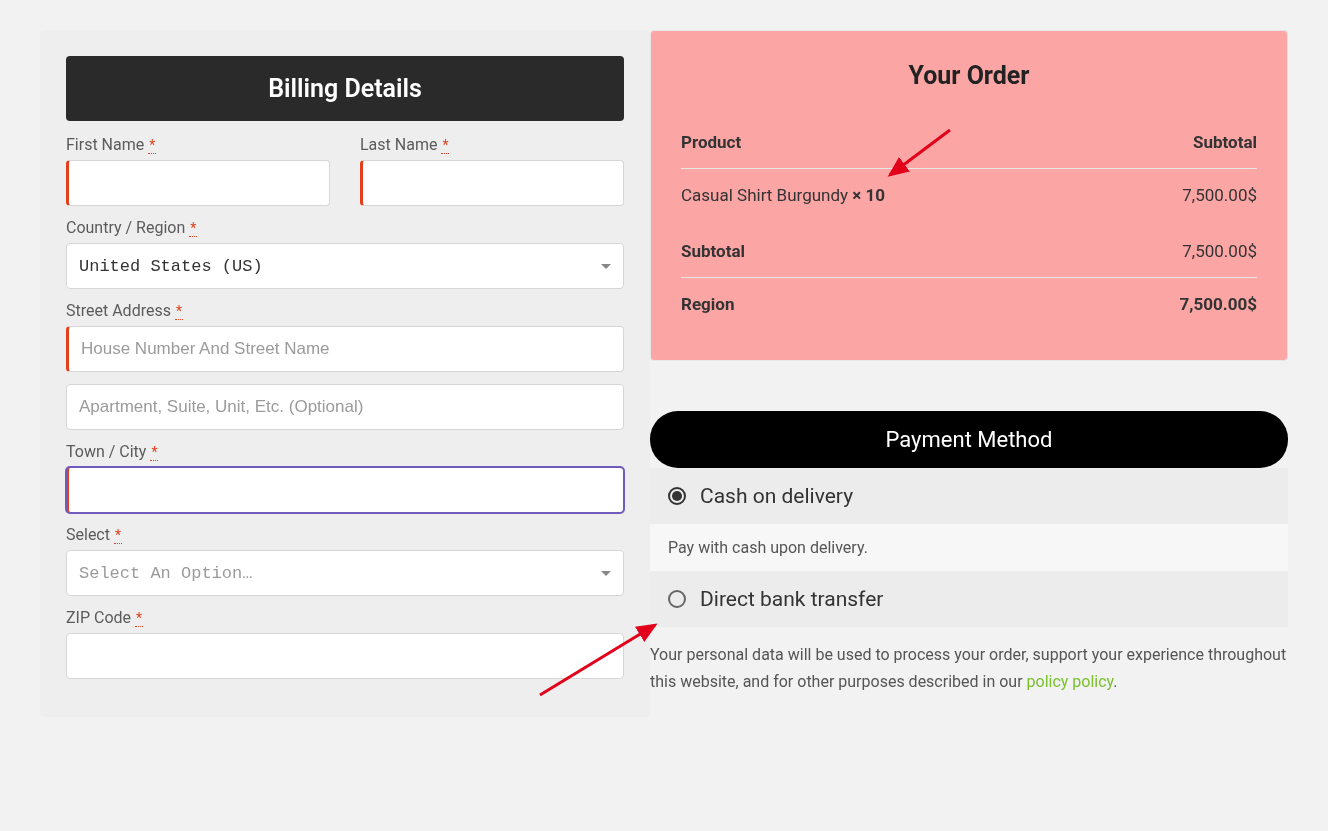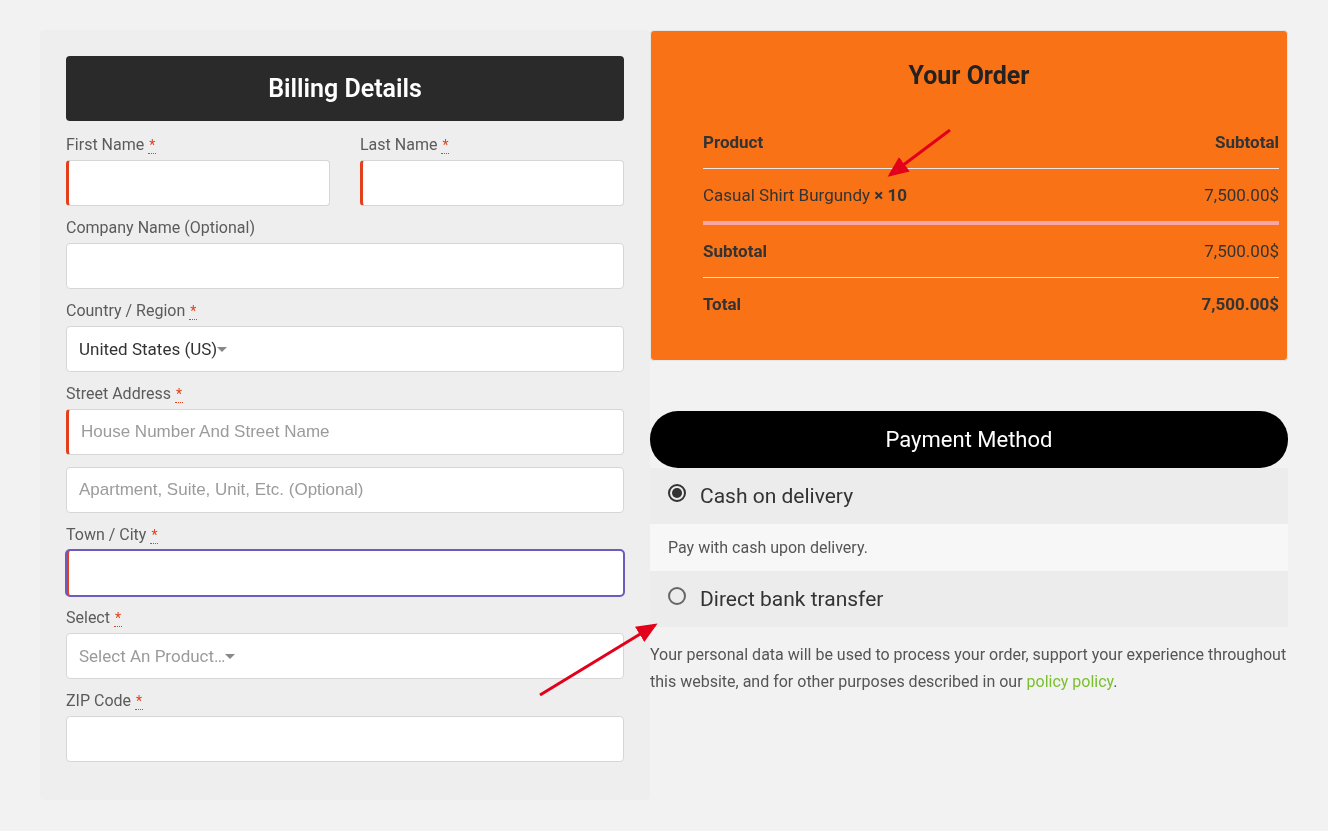--- a/index.html
+++ b/index.html
@@ -59,46 +59,47 @@
   }
   .text-input.error { border-left: 3px solid #e2401c; }
   .text-input:focus, .text-input.focused {
     outline: 2px solid #6f5bbd;
     outline-offset: -1px;
   }
   .text-input::placeholder { color: #9b9b9b; }
   .select-input {
     display: flex;
     align-items: center;
-    justify-content: flex-start;
+    justify-content: space-between;
     cursor: pointer;
     color: #333;
+    font-family: Liberation Mono, monospace;
   }
   .select-input .placeholder { color: #9b9b9b; }
   .chevron {
     width: 0; height: 0;
     border-left: 5px solid transparent;
     border-right: 5px solid transparent;
     border-top: 5px solid #888;
   }
 
   .order-panel {
-    background: #f97316;
+    background: #fca5a5;
     border: 1px solid #e6e6e6;
     border-radius: 4px;
     padding: 30px;
   }
   .order-title {
     text-align: center;
     font-size: 25px;
     font-weight: 700;
     color: #222;
     margin-bottom: 26px;
   }
-  .order-table { width: 100%; border-collapse: collapse; margin-left: 22px; }
+  .order-table { width: 100%; border-collapse: collapse; }
   .order-table th, .order-table td {
     padding: 16px 0;
     font-size: 17px;
   }
   .order-table thead th {
     font-weight: 700;
     text-align: left;
     border-bottom: 1px solid #e6e6e6;
   }
   .order-table thead th:last-child { text-align: right; }
@@ -119,21 +120,21 @@
     font-size: 22px;
     font-weight: 400;
     padding: 16px;
     margin-top: 50px;
     border-radius: 28px;
   }
   .payment-option {
     background: #ececec;
     padding: 16px 18px;
     display: flex;
-    align-items: flex-start;
+    align-items: center;
     gap: 14px;
     font-size: 21px;
     color: #333;
     cursor: pointer;
   }
   .radio {
     width: 18px; height: 18px;
     border: 2px solid #333;
     border-radius: 50%;
     position: relative;
@@ -182,24 +183,20 @@
         <div class="form-group">
           <label class="form-label"><span>First Name</span> <span class="required">*</span></label>
           <input type="text" class="text-input error" style="">
         </div>
         <div class="form-group">
           <label class="form-label"><span>Last Name</span> <span class="required">*</span></label>
           <input type="text" class="text-input error" style="">
         </div>
       </div>
 
-      <div class="form-group">
-        <label class="form-label">Company Name (Optional)</label>
-        <input type="text" class="text-input" style="">
-      </div>
 
       <div class="form-group">
         <label class="form-label"><span>Country / Region</span> <span class="required">*</span></label>
         <div class="select-input">
           <span>United States (US)</span>
           <span class="chevron"></span>
         </div>
       </div>
 
       <div class="form-group">
@@ -211,21 +208,21 @@
       </div>
 
       <div class="form-group">
         <label class="form-label"><span>Town / City</span> <span class="required">*</span></label>
         <input type="text" class="text-input error focused" style="">
       </div>
 
       <div class="form-group">
         <label class="form-label"><span>Select</span> <span class="required">*</span></label>
         <div class="select-input">
-          <span class="placeholder">Select An Product…</span>
+          <span class="placeholder">Select An Option…</span>
           <span class="chevron"></span>
         </div>
       </div>
 
       <div class="form-group">
         <label class="form-label"><span>ZIP Code</span> <span class="required">*</span></label>
         <input type="text" class="text-input" style="">
       </div>
     </div>
   </div>
@@ -245,21 +242,21 @@
             <td><span>Casual Shirt Burgundy </span> <span class="qty">× 10</span></td>
             <td>7,500.00$</td>
           </tr>
         </tbody>
         <tfoot>
           <tr>
             <th>Subtotal</th>
             <td>7,500.00$</td>
           </tr>
           <tr>
-            <th>Total</th>
+            <th>Region</th>
             <td class="total-val">7,500.00$</td>
           </tr>
         </tfoot>
       </table>
     </div>
 
     <svg class="arrow" style="left:230px; top:90px;" width="80" height="70">
       <defs>
           <marker id="ah1" markerWidth="8" markerHeight="8" refX="6" refY="3" orient="auto">
             <polygon points="0 0, 7 3, 0 6" fill="#e2001a"></polygon>

